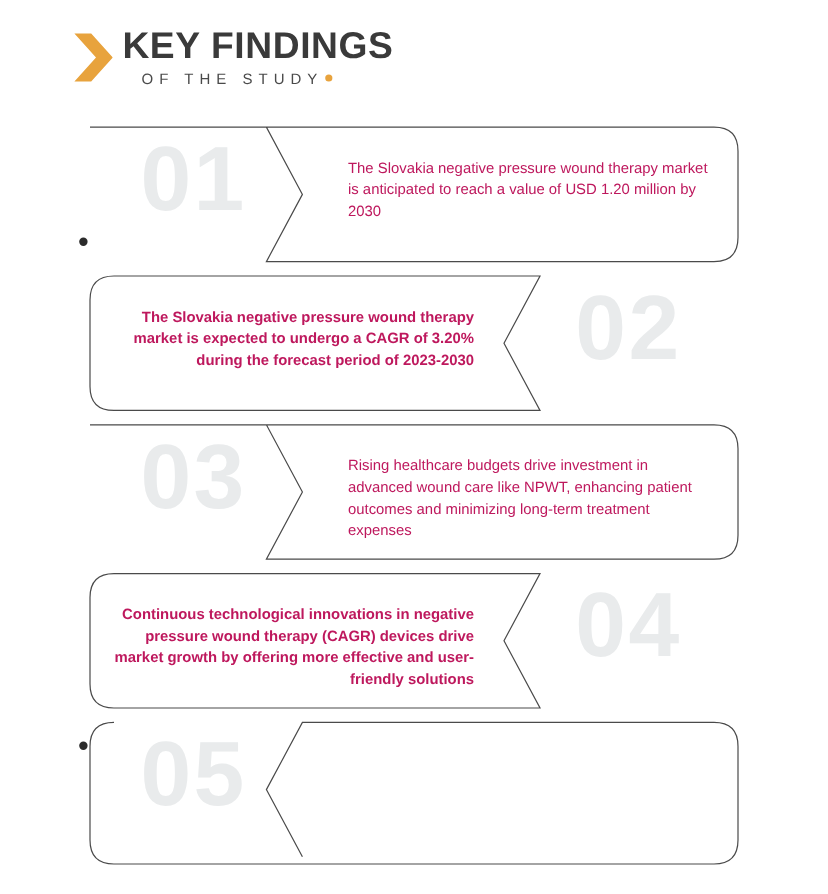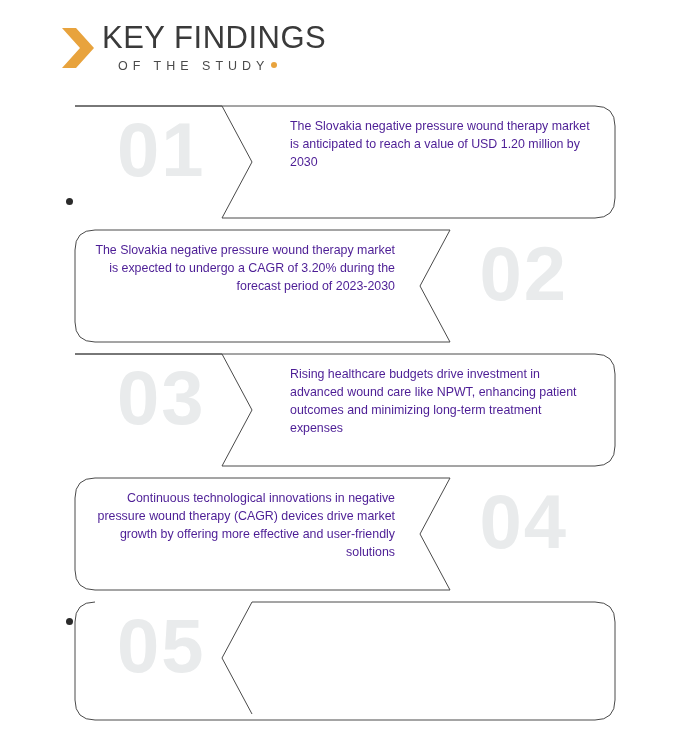--- a/index.html
+++ b/index.html
@@ -30,21 +30,21 @@
     margin-top: 4px;
     margin-right: 8px;
     flex: none;
   }
   .title-block {
     display: flex;
     flex-direction: column;
   }
   .title-main {
     font-size: 31px;
-    font-weight: normal;
+    font-weight: bold;
     letter-spacing: 0.5px;
     color: #3a3a3a;
     line-height: 1.05;
   }
   .title-sub {
     font-size: 12.5px;
     letter-spacing: 5px;
     color: #4a4a4a;
     margin-top: 4px;
     margin-left: 16px;
@@ -86,34 +86,34 @@
     top: 6px;
     font-size: 76px;
     font-weight: bold;
     color: #e9ebec;
     letter-spacing: 2px;
     line-height: 1;
     user-select: none;
   }
   .row .txt {
     position: absolute;
-    top: 12px;
+    top: 26px;
     width: 300px;
     font-size: 12.4px;
     line-height: 1.45;
-    color: #4c1d95;
+    color: #be185d;
   }
 
   
   .row.left .num { left: 42px; }
   .row.left .txt { left: 215px; text-align: left; }
 
   
   .row.right .num { right: 42px; }
-  .row.right .txt { left: 20px; text-align: right; }
+  .row.right .txt { left: 20px; text-align: right; font-weight: bold; }
 
   .bullet {
     position: absolute;
     width: 7px;
     height: 7px;
     border-radius: 50%;
     background: #2b2b2b;
   }
 </style>
 </head>

